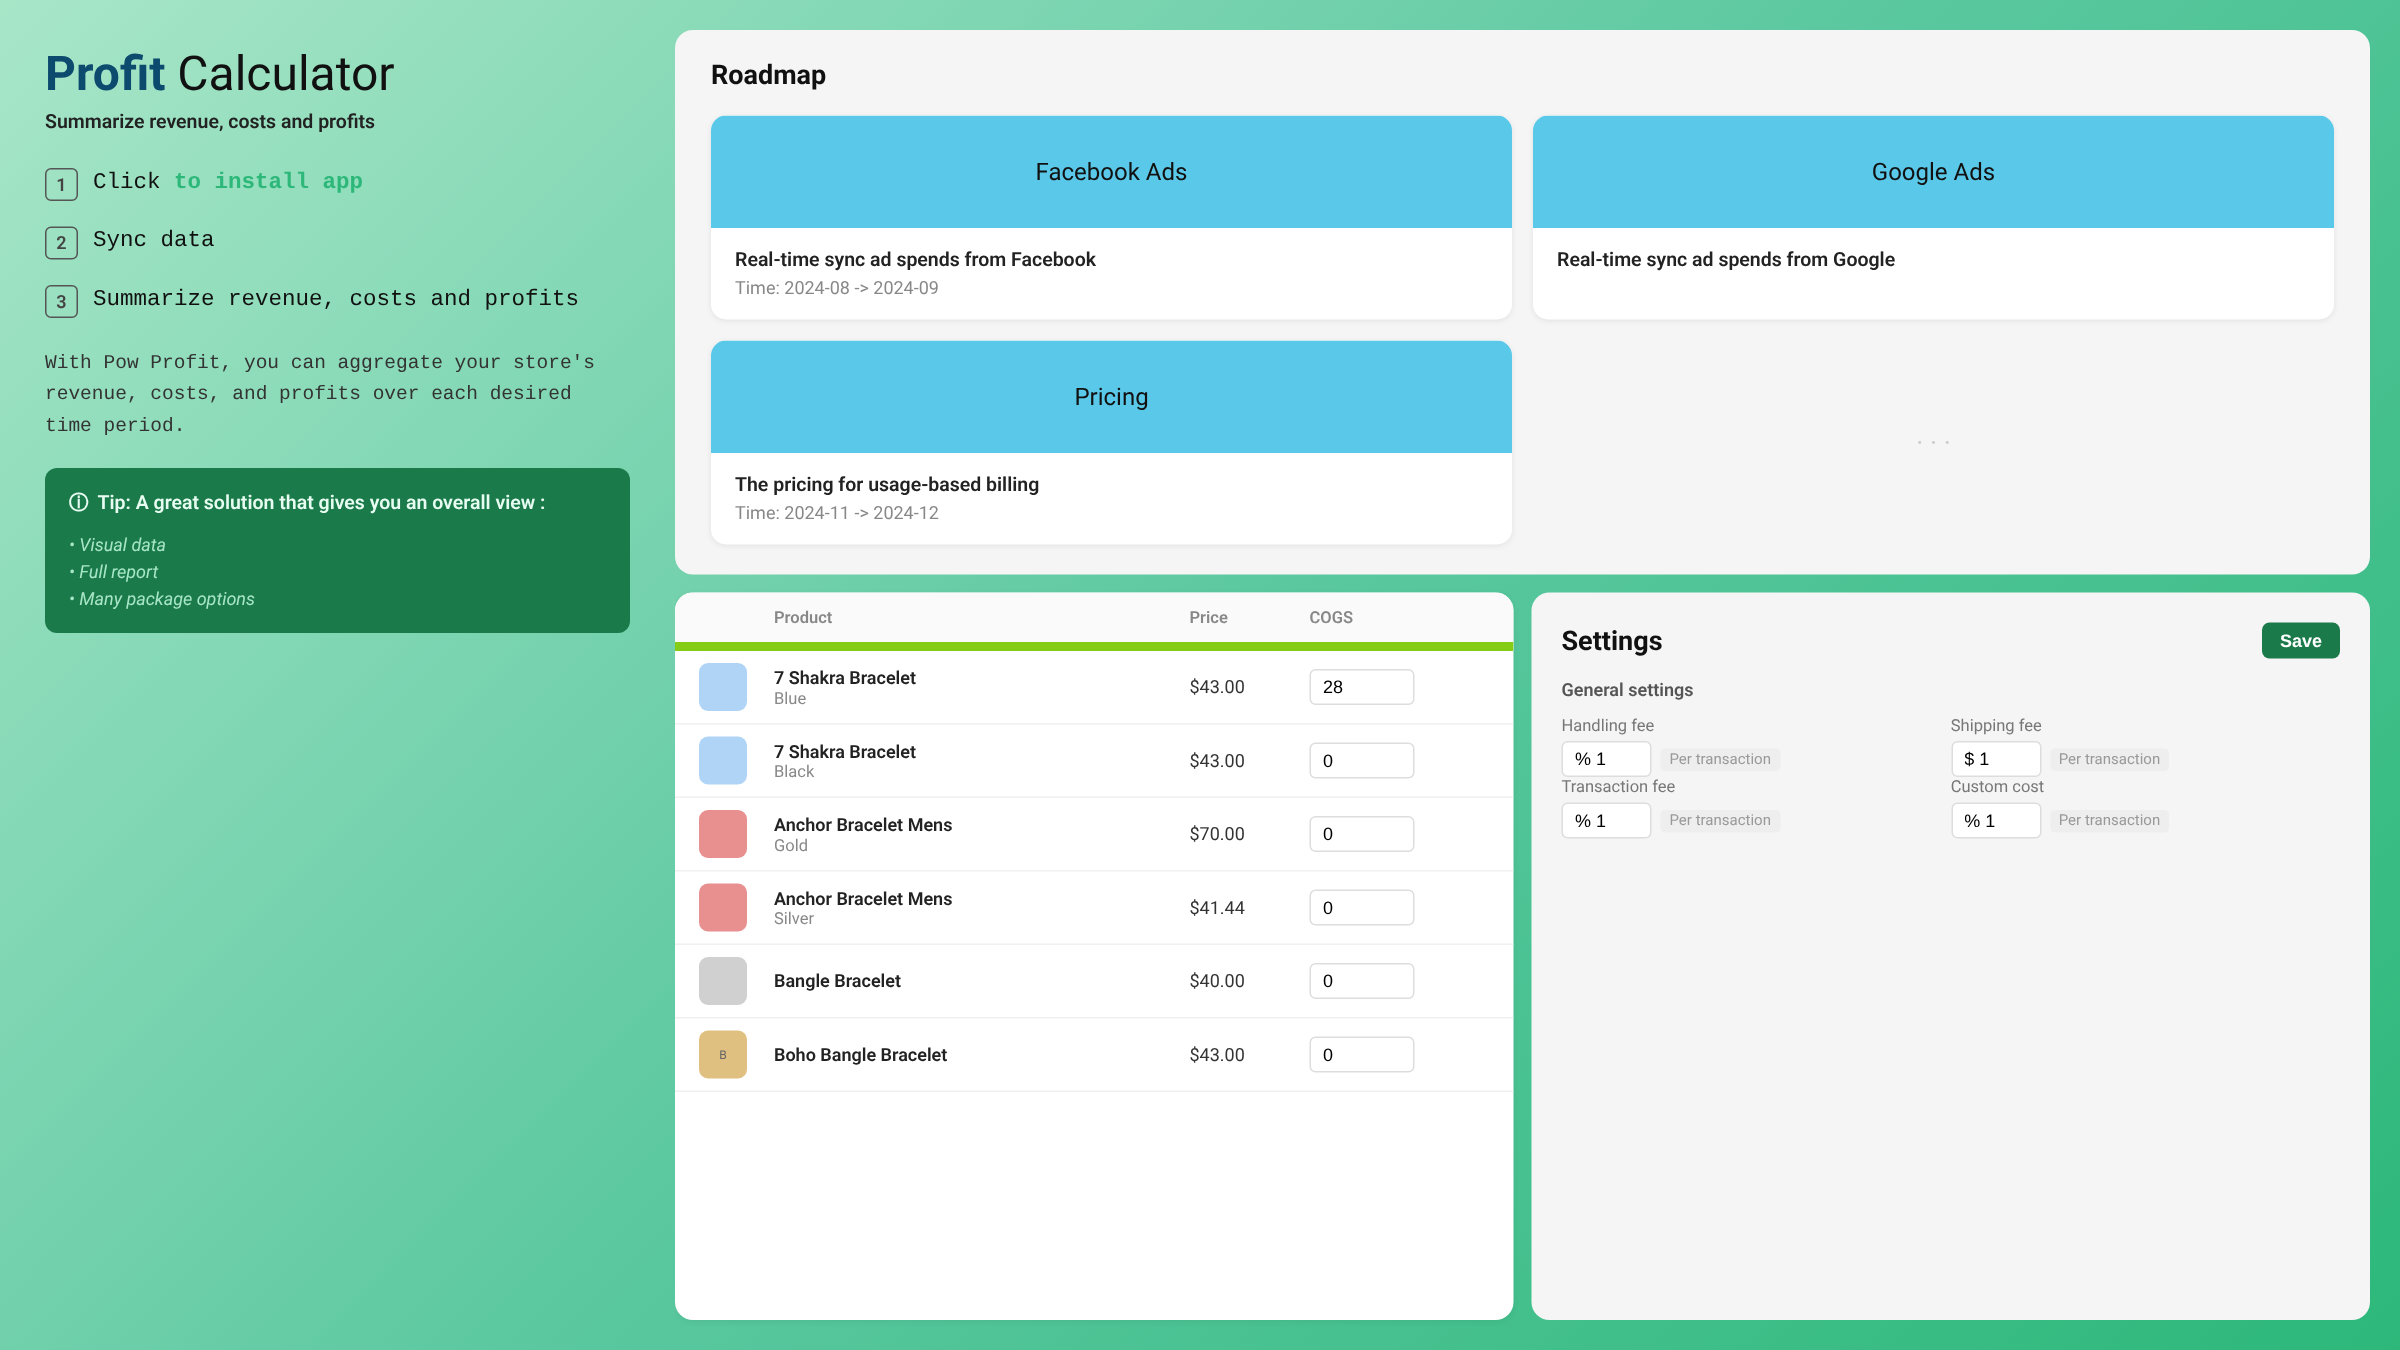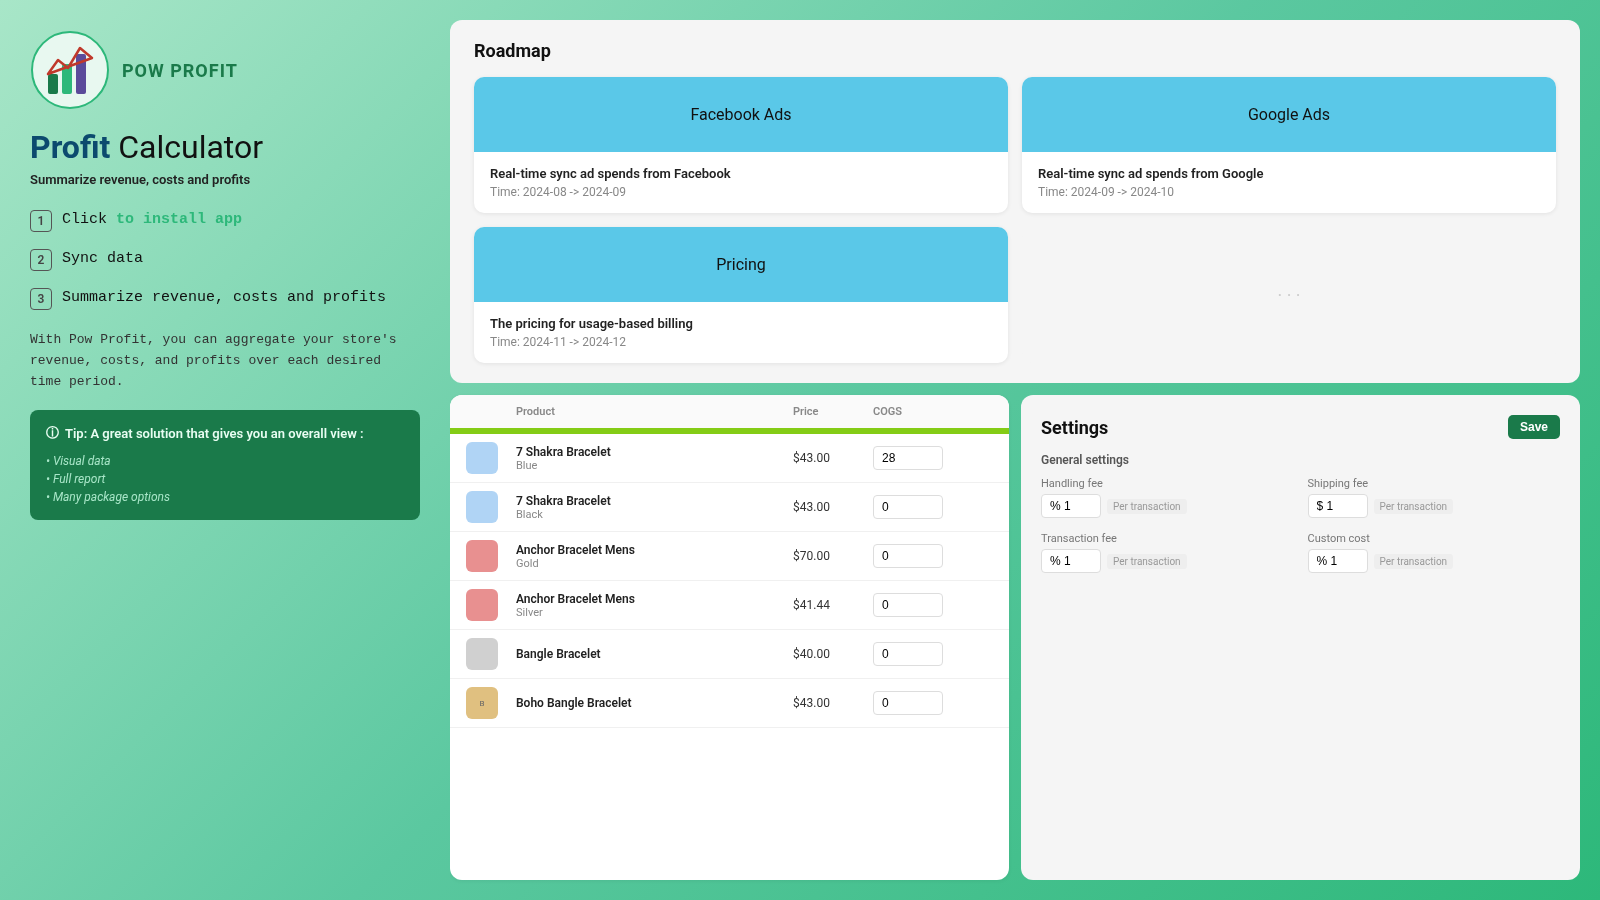--- a/index.html
+++ b/index.html
@@ -344,21 +344,20 @@
     .settings-section-title {
       font-size: 12px;
       font-weight: 600;
       color: #555;
       margin-bottom: 10px;
     }
 
     .settings-grid {
       display: grid;
       grid-template-columns: 1fr 1fr;
-      gap: 14px;
       margin-bottom: 3px;
     }
 
     .settings-field {
       display: flex;
       flex-direction: column;
       gap: 4px;
     }
 
     .field-label {
@@ -387,32 +386,20 @@
       color: #999;
       background: #eee;
       border-radius: 3px;
       padding: 2px 6px;
     }
   </style>
 </head>
 <body>
 
 <div class="sidebar">
-  <div class="logo-area">
-    <svg class="logo-icon" viewBox="0 0 80 80" xmlns="http://www.w3.org/2000/svg">
-      <circle cx="40" cy="40" r="38" fill="#e8f8f0" stroke="#2db87a" stroke-width="2"></circle>
-      <rect x="18" y="44" width="10" height="20" fill="#1a7a4a" rx="2"></rect>
-      <rect x="32" y="34" width="10" height="30" fill="#2db87a" rx="2"></rect>
-      <rect x="46" y="24" width="10" height="40" fill="#5b4b9a" rx="2"></rect>
-      <polygon points="18,44 28,30 38,38 50,18 62,28" fill="none" stroke="#c0392b" stroke-width="2.5" stroke-linecap="round" stroke-linejoin="round"></polygon>
-    </svg>
-    <div>
-      <div class="brand-name">POW PROFIT</div>
-    </div>
-  </div>
 
   <div class="app-title">
     <span class="highlight">Profit</span><span class="normal"> Calculator</span>
   </div>
   <div class="app-subtitle">Summarize revenue, costs and profits</div>
 
   <div class="steps">
     <div class="step">
       <div class="step-num">1</div>
       <div class="step-text">Click <span class="link">to install app</span></div>
@@ -458,21 +445,20 @@
           <div class="card-time">Time: 2024-08 -&gt; 2024-09</div>
         </div>
       </div>
 
       <div class="roadmap-card">
         <div class="card-header">
           <div class="card-header-title">Google Ads</div>
         </div>
         <div class="card-body">
           <div class="card-desc">Real-time sync ad spends from Google</div>
-          <div class="card-time">Time: 2024-09 -&gt; 2024-10</div>
         </div>
       </div>
     </div>
 
     <div class="roadmap-bottom-row">
 
       <div class="roadmap-card-pricing">
         <div class="card-header">
           <div class="card-header-title">Pricing</div>
         </div>

